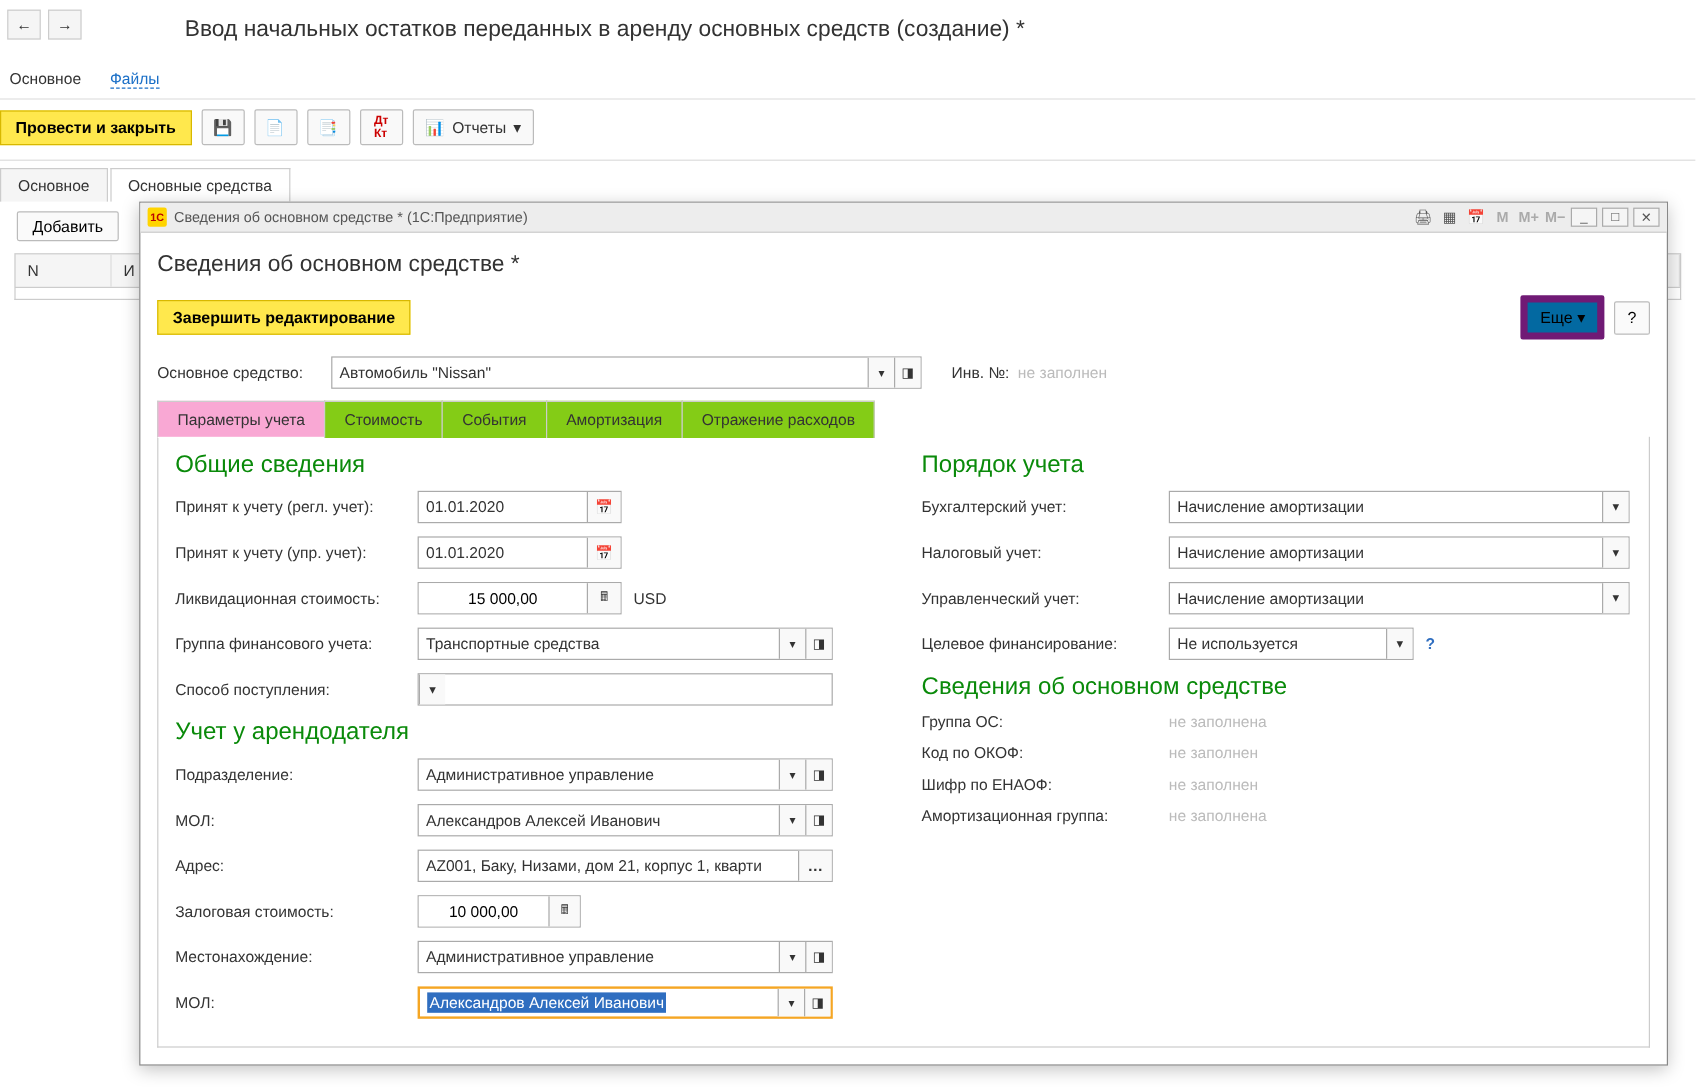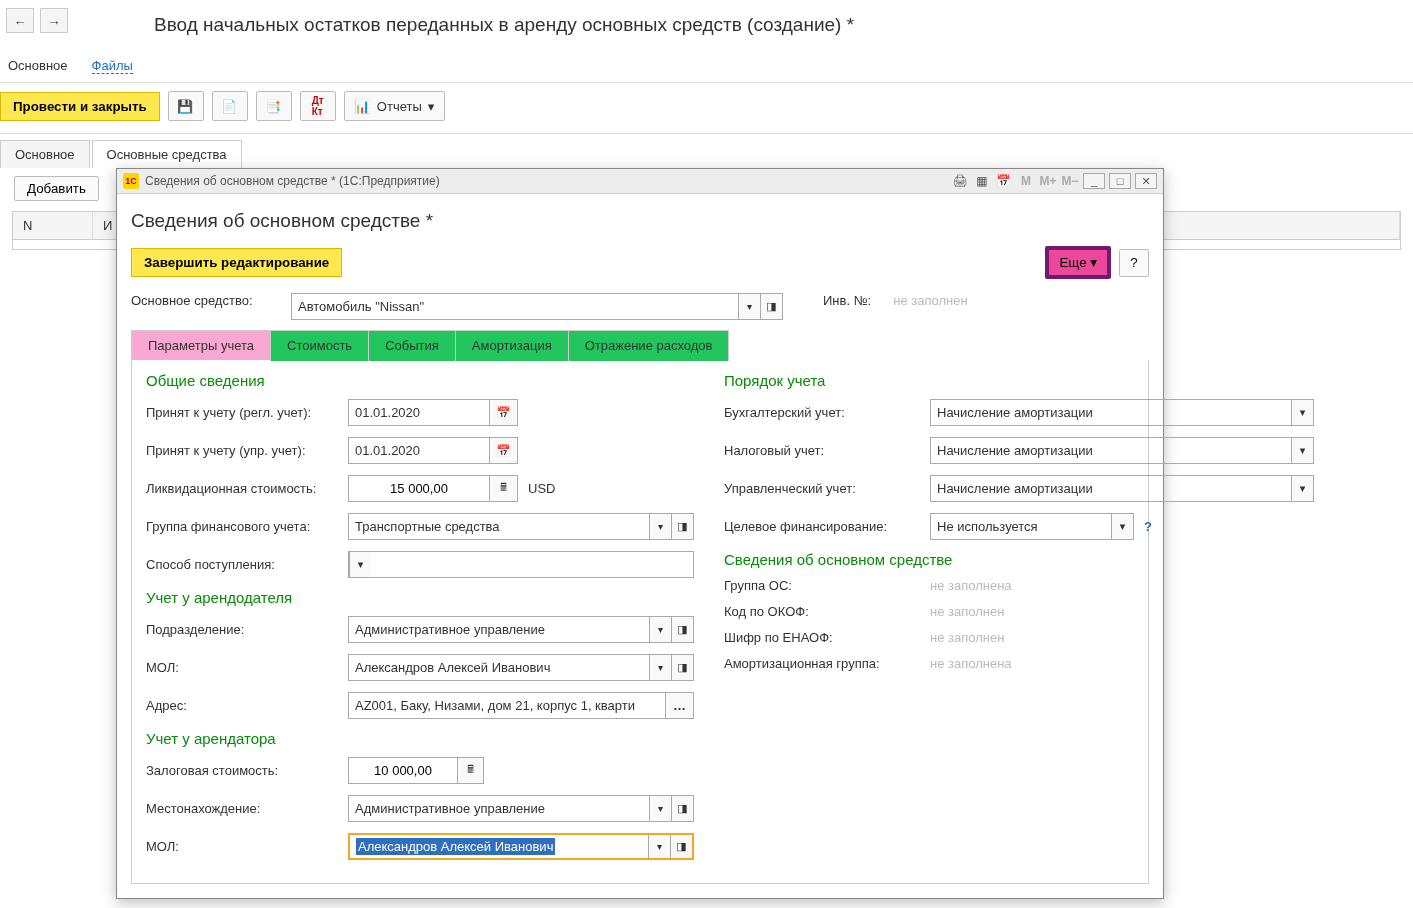--- a/index.html
+++ b/index.html
@@ -25,47 +25,47 @@
 .lower-tab.active { background:#fff; }
 
 .sub-toolbar { padding:8px 14px; }
 .btn-plain { border:1px solid #bbb; background:#fafafa; padding:4px 12px; cursor:pointer; border-radius:2px; }
 
 .grid-header { display:flex; border:1px solid #ccc; margin:2px 12px 0 12px; background:#f5f5f5; }
 .grid-header > div { padding:6px 10px; border-right:1px solid #ddd; font-size:13px; }
 .grid-body { border:1px solid #ccc; border-top:none; margin:0 12px; height:10px; background:#fff; }
 
 
-.dialog { position:absolute; top:168px; left:116px; width:1048px; border:1px solid #888; background:#fff; box-shadow:0 4px 14px rgba(0,0,0,0.25); }
+.dialog { position:absolute; top:168px; left:116px; width:1274px; border:1px solid #888; background:#fff; box-shadow:0 4px 14px rgba(0,0,0,0.25); }
 .dlg-titlebar { display:flex; align-items:center; background:#ededed; padding:3px 6px; font-size:12px; color:#555; border-bottom:1px solid #ccc; }
 .dlg-titlebar .dlg-logo { width:16px; height:16px; background:#ffd400; border-radius:2px; display:inline-flex; align-items:center; justify-content:center; font-size:9px; font-weight:bold; color:#b00; margin-right:6px; }
 .dlg-titlebar .spacer { flex:1; }
 .dlg-titlebar .tb-icon { width:18px; height:18px; margin-left:4px; display:inline-flex; align-items:center; justify-content:center; cursor:pointer; font-size:12px; }
 .dlg-titlebar .mem { color:#aaa; font-weight:bold; }
 .dlg-titlebar .win-ctrl { width:22px; height:16px; border:1px solid #aaa; margin-left:4px; display:inline-flex; align-items:center; justify-content:center; cursor:pointer; font-size:11px; background:#f5f5f5; }
 
 .dlg-content { padding:10px 14px 14px 14px;border-radius:28px; }
 .dlg-heading { font-size:19px; margin:6px 0 14px 0; }
 .dlg-toolbar { display:flex; align-items:center; gap:8px; margin-bottom:14px; }
-.btn-more { border:4px solid #701a75; background:#ec4899; padding:5px 10px; cursor:pointer; border-radius:2px; }
+.btn-more { border:6px solid #701a75; background:#0369a1; padding:5px 10px; cursor:pointer; border-radius:2px; }
 .btn-q { width:30px; height:28px; border:1px solid #bbb; background:#fafafa; cursor:pointer; border-radius:2px; }
 
-.row { display:flex; align-items:flex-start; gap:22px; margin-bottom:10px; }
+.row { display:flex; align-items:center; gap:7px; margin-bottom:10px; }
 .label { min-width:138px; }
 .select-combo { display:flex; border:1px solid #aaa; height:27px; }
 .select-combo .val { flex:1; padding:0 6px; display:flex; align-items:center; }
 .select-combo .btn { width:22px; border-left:1px solid #aaa; display:flex; align-items:center; justify-content:center; cursor:pointer; font-size:10px; background:#f9f9f9; }
 .select-combo .btn:last-child { font-size:11px; }
 .dlg-tabs { display:flex; }
-.dlg-tab { padding:7px 16px; border:1px solid #ccc; border-bottom:none; background:#22c55e; cursor:pointer; position:relative; top:0; }
+.dlg-tab { padding:7px 16px; border:1px solid #ccc; border-bottom:none; background:#84cc16; cursor:pointer; position:relative; top:0; }
 .dlg-tab.active { background:#f9a8d4; border-bottom:1px solid #fff; }
 .dlg-tab + .dlg-tab { margin-left:-1px; }
 .dlg-pane { border:1px solid #ccc; border-top:none; padding:12px 14px; display:flex; gap:30px; margin-top:-1px; }
 .col { flex:1; }
-.section-title { color:#0a8a0a; font-size:15px; margin:0 0 10px 0; }
+.section-title { color:#0a8a0a; font-size:20px; margin:0 0 10px 0; }
 .form-row { display:flex; align-items:center; margin-bottom:11px; gap:10px; }
 .form-row .flabel { width:192px; }
 .form-row .flabel-wide { width:196px; }
 .num-right { text-align:right; }
 .hint { color:#bbb; }
 .date-wrap { display:flex; border:1px solid #aaa; height:27px; }
 .date-wrap .val { width:140px; padding:0 6px; display:flex; align-items:center; }
 .date-wrap .cal { width:28px; border-left:1px solid #aaa; display:flex; align-items:center; justify-content:center; cursor:pointer; font-size:12px; background:#f9f9f9; }
 .num-wrap { display:flex; border:1px solid #aaa; height:27px; }
 .num-wrap input { border:none; width:140px; text-align:center; padding:0 6px; font-size:13px; }
@@ -250,21 +250,20 @@
           </div>
 
           <div class="form-row">
             <span class="flabel">Адрес:</span>
             <div class="input-ellipsis">
               <span class="val">AZ001, Баку, Низами, дом 21, корпус 1, кварти</span>
               <span class="ellipsis-btn">…</span>
             </div>
           </div>
 
-          <div class="section-title">Учет у арендатора</div>
 
           <div class="form-row">
             <span class="flabel">Залоговая стоимость:</span>
             <div class="num-wrap" style="width:136px">
               <input class="num-right" style="width: 108px;" value="10 000,00">
               <span class="calc">🖩</span>
             </div>
           </div>
 
           <div class="form-row">

